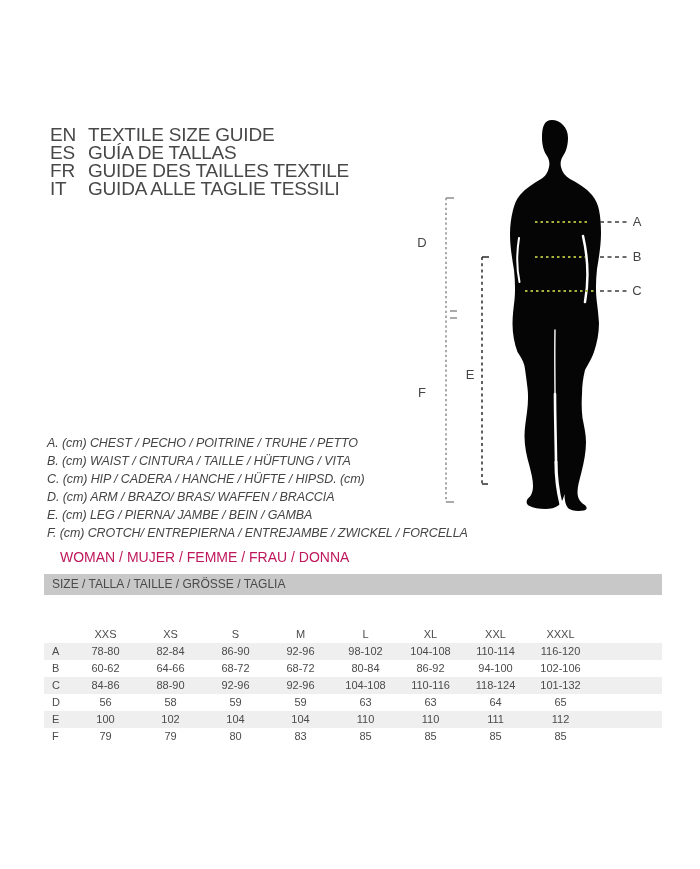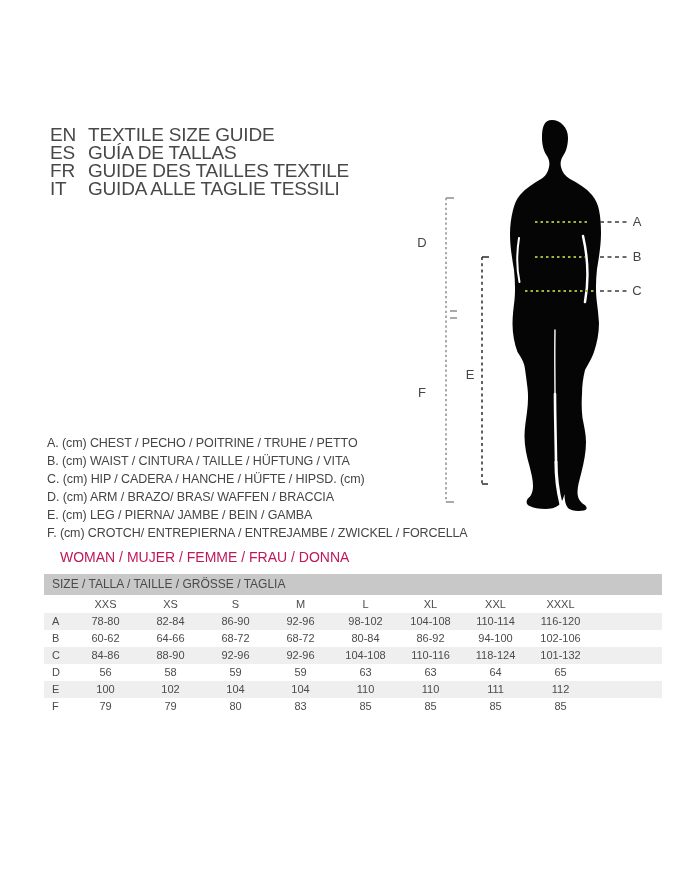--- a/index.html
+++ b/index.html
@@ -34,34 +34,34 @@
   .sil-body { fill: var(--silhouette, #050505); }
   .sil-gap  { stroke: #ffffff; fill: none; stroke-linecap: round; }
   .m-olive  { stroke: var(--measure-dash, #a9b23a); stroke-width: 2.2; stroke-dasharray: 2.5 3; }
   .m-ext    { stroke: var(--ext-dash, #3b3b3d); stroke-width: 1.5; stroke-dasharray: 4 3.5; }
   .vl-gray  { stroke: var(--vline-gray, #9b9b9b); stroke-width: 1.7; stroke-dasharray: 2.3 2.6; }
   .vl-gray-tick { stroke: var(--vline-gray, #9b9b9b); stroke-width: 1.7; }
   .vl-dark  { stroke: var(--vline-dark, #39393b); stroke-width: 1.6; stroke-dasharray: 3 3.2; }
   .vl-dark-tick { stroke: var(--vline-dark, #39393b); stroke-width: 1.6; }
 
   
-  .measure-list { position: absolute; left: 47px; top: 434px; }
+  .measure-list { position: absolute; left: 47px; top: 434px; font-style: italic; }
   .measure-row { height: 18px; line-height: 18px; font-size: 12.5px; letter-spacing: -0.1px; white-space: nowrap; color: #454547; }
 
   
   .woman-line { position: absolute; left: 60px; top: 549px; font-size: 14px; color: #be185d; }
 
   
   .table-wrap { position: absolute; left: 44px; top: 574px; width: 618px; }
   .size-bar {
     height: 21px; line-height: 21px; padding-left: 8px;
     background: var(--table-header-bg, #c8c8c8);
     font-size: 12px; color: #4a4a4c;
   }
-  table.size-table { border-collapse: collapse; width: 618px; table-layout: fixed; }
+  table.size-table { border-collapse: collapse; width: 618px; table-layout: fixed; margin-top: 30px; }
   table.size-table th, table.size-table td {
     font-weight: normal; font-size: 11px; color: #4b4b4d;
     text-align: center; padding: 0; height: 17px; line-height: 17px;
     white-space: nowrap; overflow: hidden;
   }
   table.size-table thead th { height: 18px; line-height: 18px; }
   table.size-table .row-label { text-align: left; padding-left: 8px; }
   table.size-table tr.stripe { background: var(--table-stripe, #efefef); }
 </style>
 </head>

